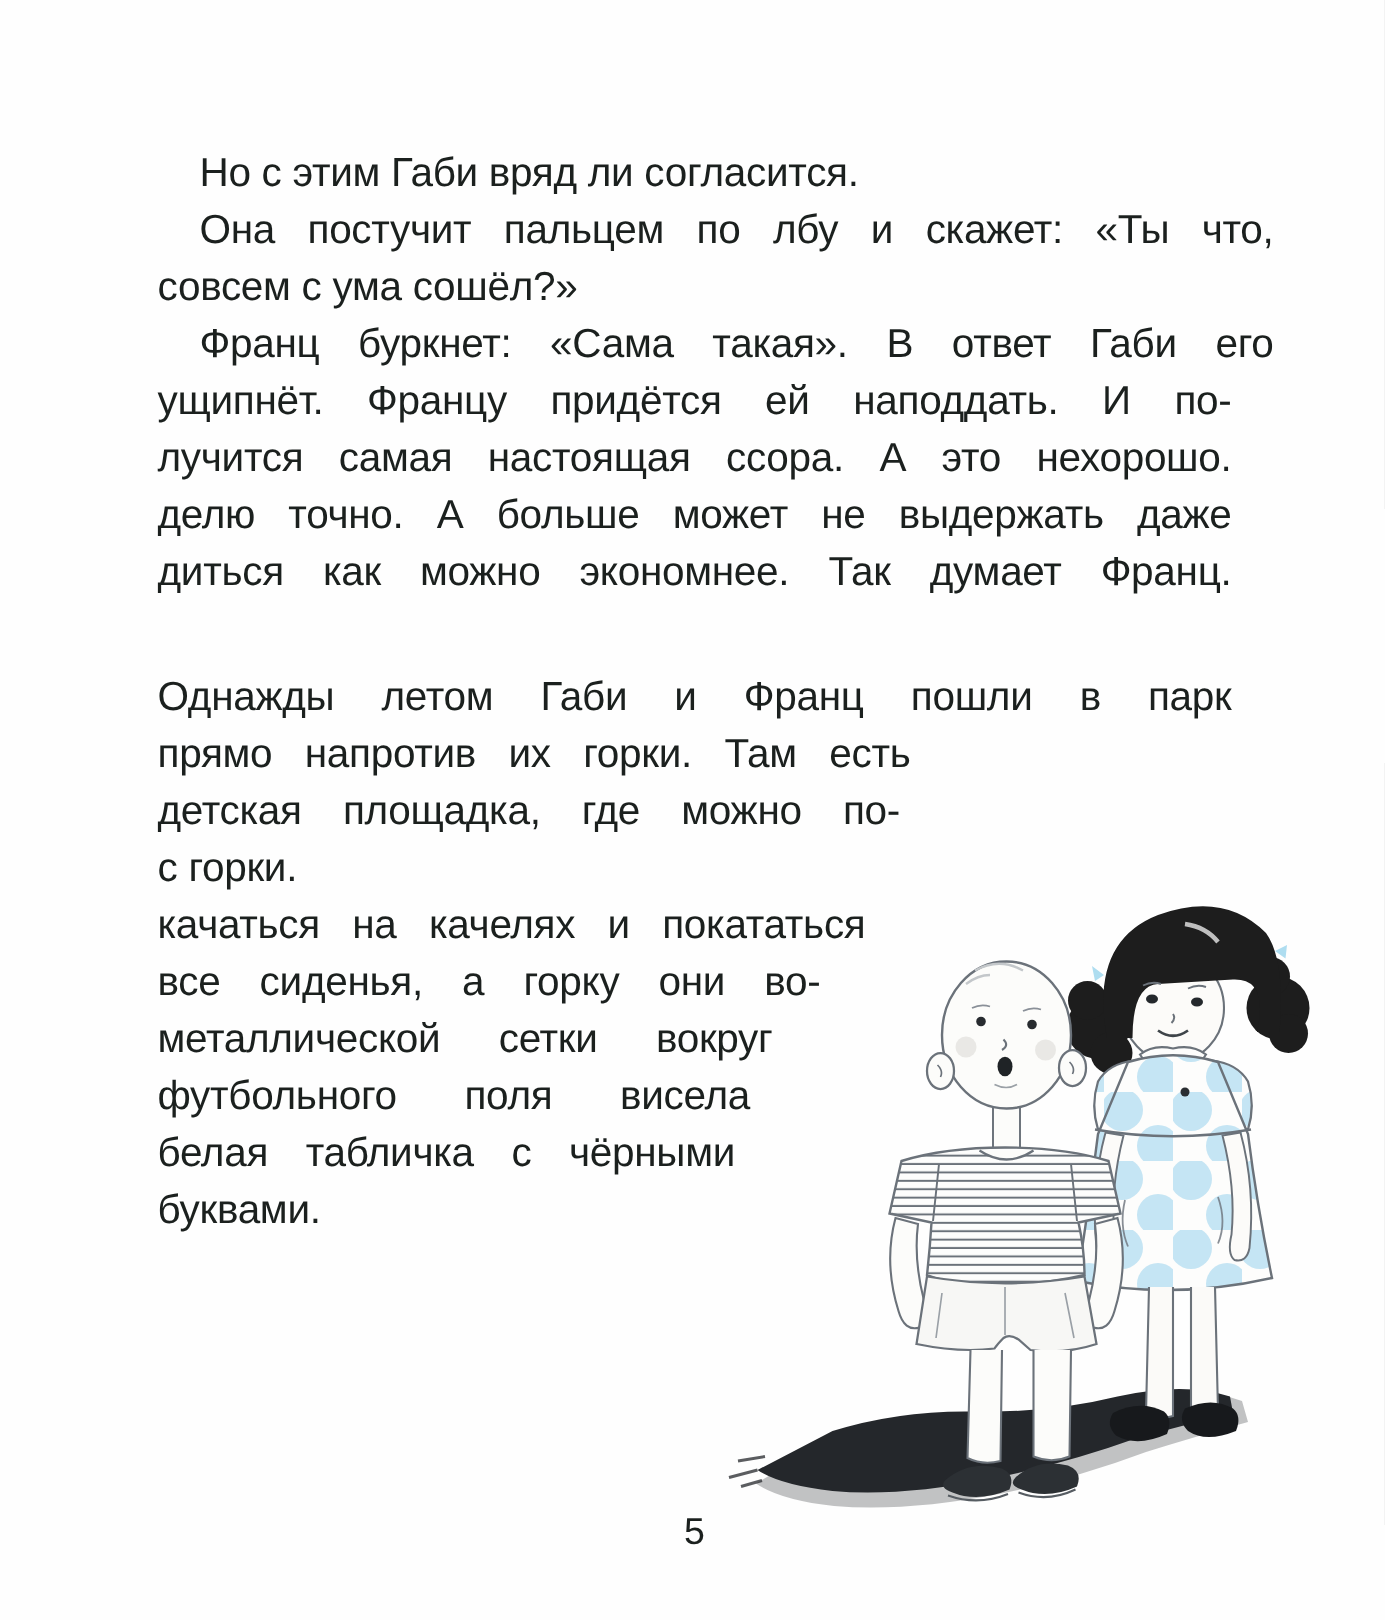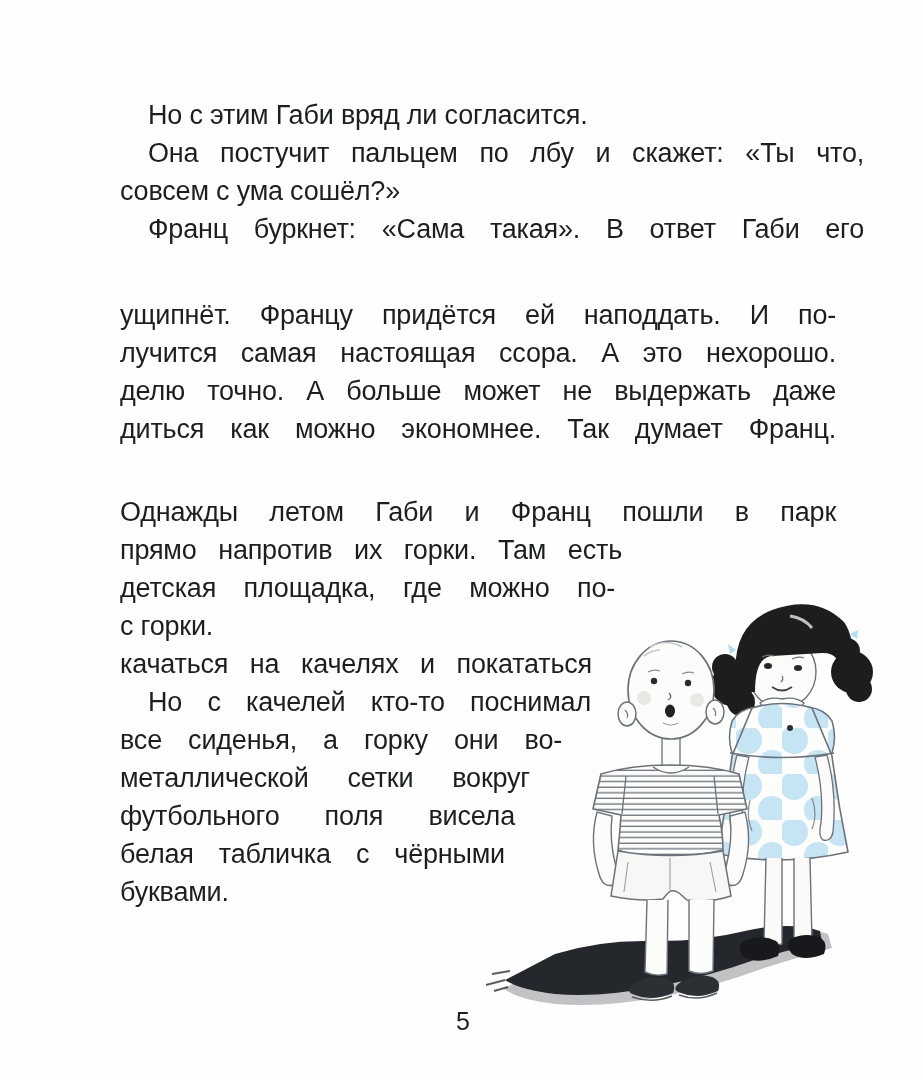--- a/index.html
+++ b/index.html
@@ -16,21 +16,21 @@
     position:relative;
     width:923px;height:1080px;
     margin:0 auto;
     background:var(--paper);
     overflow:hidden;
     font-family:"Liberation Sans","DejaVu Sans",sans-serif;
     color:var(--ink);
   }
   .text-block{
     position:absolute;
-    left:120px;top:96px;
+    left:105px;top:96px;
     width:716px;
   }
   .line{
     font-size:27px;
     line-height:38px;
     letter-spacing:-0.2px;
     white-space:normal;
     color:var(--ink);
   }
   .line.justify{
@@ -56,30 +56,29 @@
 </head>
 <body>
 
 <div class="page">
 
   <div class="text-block" id="story-lines">
       <div class="line" style="padding-left: 28px;">Но с этим Габи вряд ли согласится.</div>
       <div class="line justify" style="width: 716px; padding-left: 28px;">Она постучит пальцем по лбу и скажет: «Ты что,</div>
       <div class="line">совсем с ума сошёл?»</div>
       <div class="line justify" style="width: 716px; padding-left: 28px;">Франц буркнет: «Сама такая». В ответ Габи его</div>
-      <div class="line justify" style="width: 716px; margin-top: 48px;">ущипнёт. Францу придётся ей наподдать. И по-</div>
+      <div class="line justify" style="width: 716px;">ущипнёт. Францу придётся ей наподдать. И по-</div>
       <div class="line justify" style="width: 716px;">лучится самая настоящая ссора. А это нехорошо.</div>
       <div class="line justify" style="width: 716px;">делю точно. А больше может не выдержать даже</div>
       <div class="line justify" style="width: 716px;">диться как можно экономнее. Так думает Франц.</div>
       <div class="line justify" style="width: 716px; margin-top: 45px;">Однажды летом Габи и Франц пошли в парк</div>
       <div class="line justify" style="width: 502px;">прямо напротив их горки. Там есть</div>
       <div class="line justify" style="width: 495px;">детская площадка, где можно по-</div>
       <div class="line">с горки.</div>
       <div class="line justify" style="width: 472px;">качаться на качелях и покататься</div>
-      <div class="line justify" style="width: 443px; padding-left: 28px;">Но с качелей кто-то поснимал</div>
       <div class="line justify" style="width: 442px;">все сиденья, а горку они во-</div>
       <div class="line justify" style="width: 410px;">металлической сетки вокруг</div>
       <div class="line justify" style="width: 395px;">футбольного поля висела</div>
       <div class="line justify" style="width: 385px;">белая табличка с чёрными</div>
       <div class="line">буквами.</div>
     </div>
 
   <svg class="illustration" viewBox="0 0 463 430" xmlns="http://www.w3.org/2000/svg">
     <defs>
       <pattern id="stripes" width="8" height="5.6" patternUnits="userSpaceOnUse">

